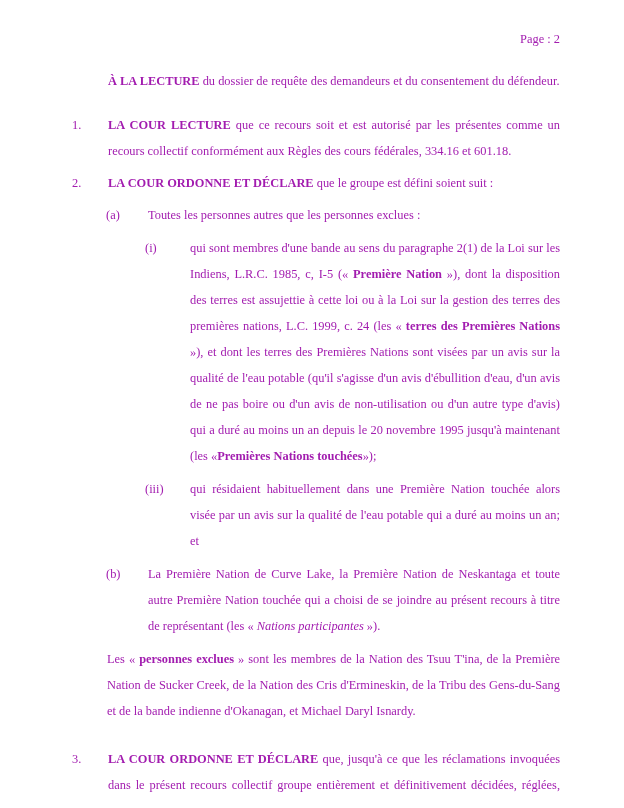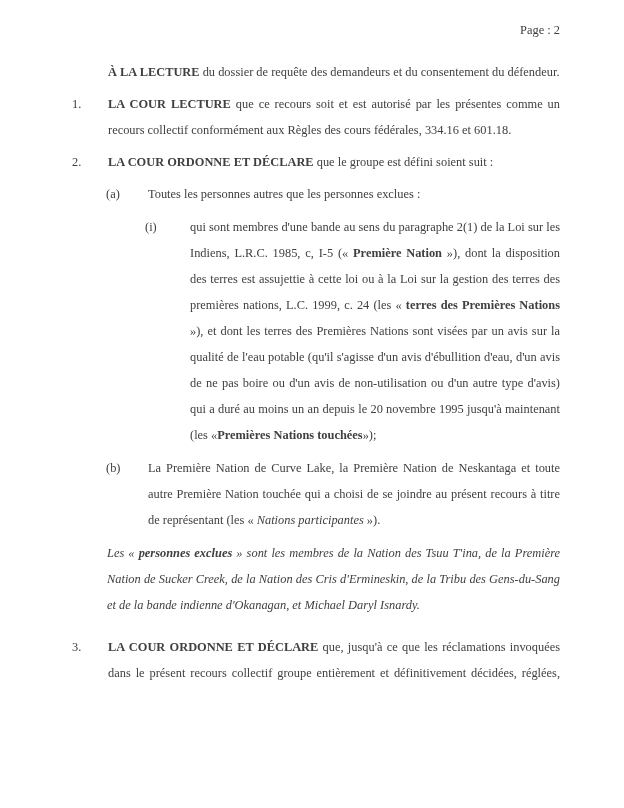--- a/index.html
+++ b/index.html
@@ -2,52 +2,51 @@
 <html lang="fr"><head>
 <meta charset="utf-8">
 <style>
   html, body { margin: 0; padding: 0; background: #8a8a8a; }
   .doc-page {
     position: relative;
     width: 624px;
     height: 808px;
     margin: 0 auto;
     background: #ffffff;
-    color: #404040;
+    color: #a21caf;
     font-family: "Liberation Serif", "DejaVu Serif", serif;
     font-size: 12.4px;
     line-height: 26px;
     box-sizing: border-box;
-    padding: 17px 64px 0 62px;
+    padding: 26px 64px 0 62px;
     overflow: hidden;
   }
   .pageno {
     text-align: right;
     margin: 0 0 16px 0;
   }
   p, .row { margin: 0; }
   .intro {
     text-indent: 46px;
     text-align: justify;
-    margin-bottom: 6px;
+    margin-bottom: 18px;
   }
   .row { display: flex; }
   .row .lbl { flex: 0 0 46px; }
   .row.top-num .lbl { flex-basis: 46px; padding-left: 10px; box-sizing: border-box; }
   .row .txt { flex: 1 1 auto; text-align: justify; }
   .row.top-num { margin-bottom: 6px; }
   .row.letter { margin-left: 44px; margin-bottom: 7px; }
   .row.letter .lbl { flex-basis: 42px; }
   .row.roman { margin-left: 83px; margin-bottom: 7px; }
   .row.roman .lbl { flex-basis: 45px; }
   .plain-indent {
     margin-left: 45px;
     text-align: justify;
-    margin-bottom: 16px;
-    font-style: italic;
+    margin-bottom: 22px;
   }
   .mb7 { margin-bottom: 7px; }
   .justify-last { text-align-last: justify; }
   .b  { font-weight: 700; }
   .i  { }
   .bi { font-weight: 400; font-style: italic; }
 </style>
 </head>
 <body>
 
@@ -71,20 +70,24 @@
     <div class="lbl">(a)</div>
     <div class="txt"><span class="i">Toutes les personnes autres que les personnes exclues :</span></div>
   </div>
 
   <div class="row roman">
     <div class="lbl">(i)</div>
     <div class="txt"><span>qui sont membres d'une bande au sens du paragraphe 2(1) de la </span><span class="i">Loi sur les Indiens</span><span>, L.R.C. 1985, c, I-5 (« </span><span class="b">Première Nation</span><span> »), dont la disposition des terres est assujettie à cette loi ou à la </span><span class="i">Loi sur la gestion des terres des premières nations</span><span>, L.C. 1999, c. 24 (les « </span><span class="b">terres des Premières Nations</span><span> »), et dont les terres des Premières Nations sont visées par un avis sur la qualité de l'eau potable (qu'il s'agisse d'un avis d'ébullition d'eau, d'un avis de ne pas boire ou d'un avis de non-utilisation ou d'un autre type d'avis) qui a duré au moins un an depuis le 20 novembre 1995 jusqu'à maintenant (les «</span><span class="b">Premières Nations touchées</span><span>»);</span></div>
   </div>
 
 
+  <div class="row roman">
+    <div class="lbl">(iii)</div>
+    <div class="txt"><span>qui résidaient habituellement dans une Première Nation touchée alors visée par un avis sur la qualité de l'eau potable qui a duré au moins un an; et</span></div>
+  </div>
 
   <div class="row letter">
     <div class="lbl">(b)</div>
     <div class="txt"><span class="i">La Première Nation de Curve Lake, la Première Nation de Neskantaga et toute autre Première Nation touchée qui a choisi de se joindre au présent recours à titre de représentant (les « </span><span class="bi">Nations participantes</span><span class="i"> »).</span></div>
   </div>
 
   <p class="plain-indent"><span>Les « </span><span class="b">personnes exclues</span><span> » sont les membres de la Nation des Tsuu T'ina, de la Première Nation de Sucker Creek, de la Nation des Cris d'Ermineskin, de la Tribu des Gens-du-Sang et de la bande indienne d'Okanagan, et Michael Daryl Isnardy.</span></p>
 
   <div class="row top-num">
     <div class="lbl">3.</div>

